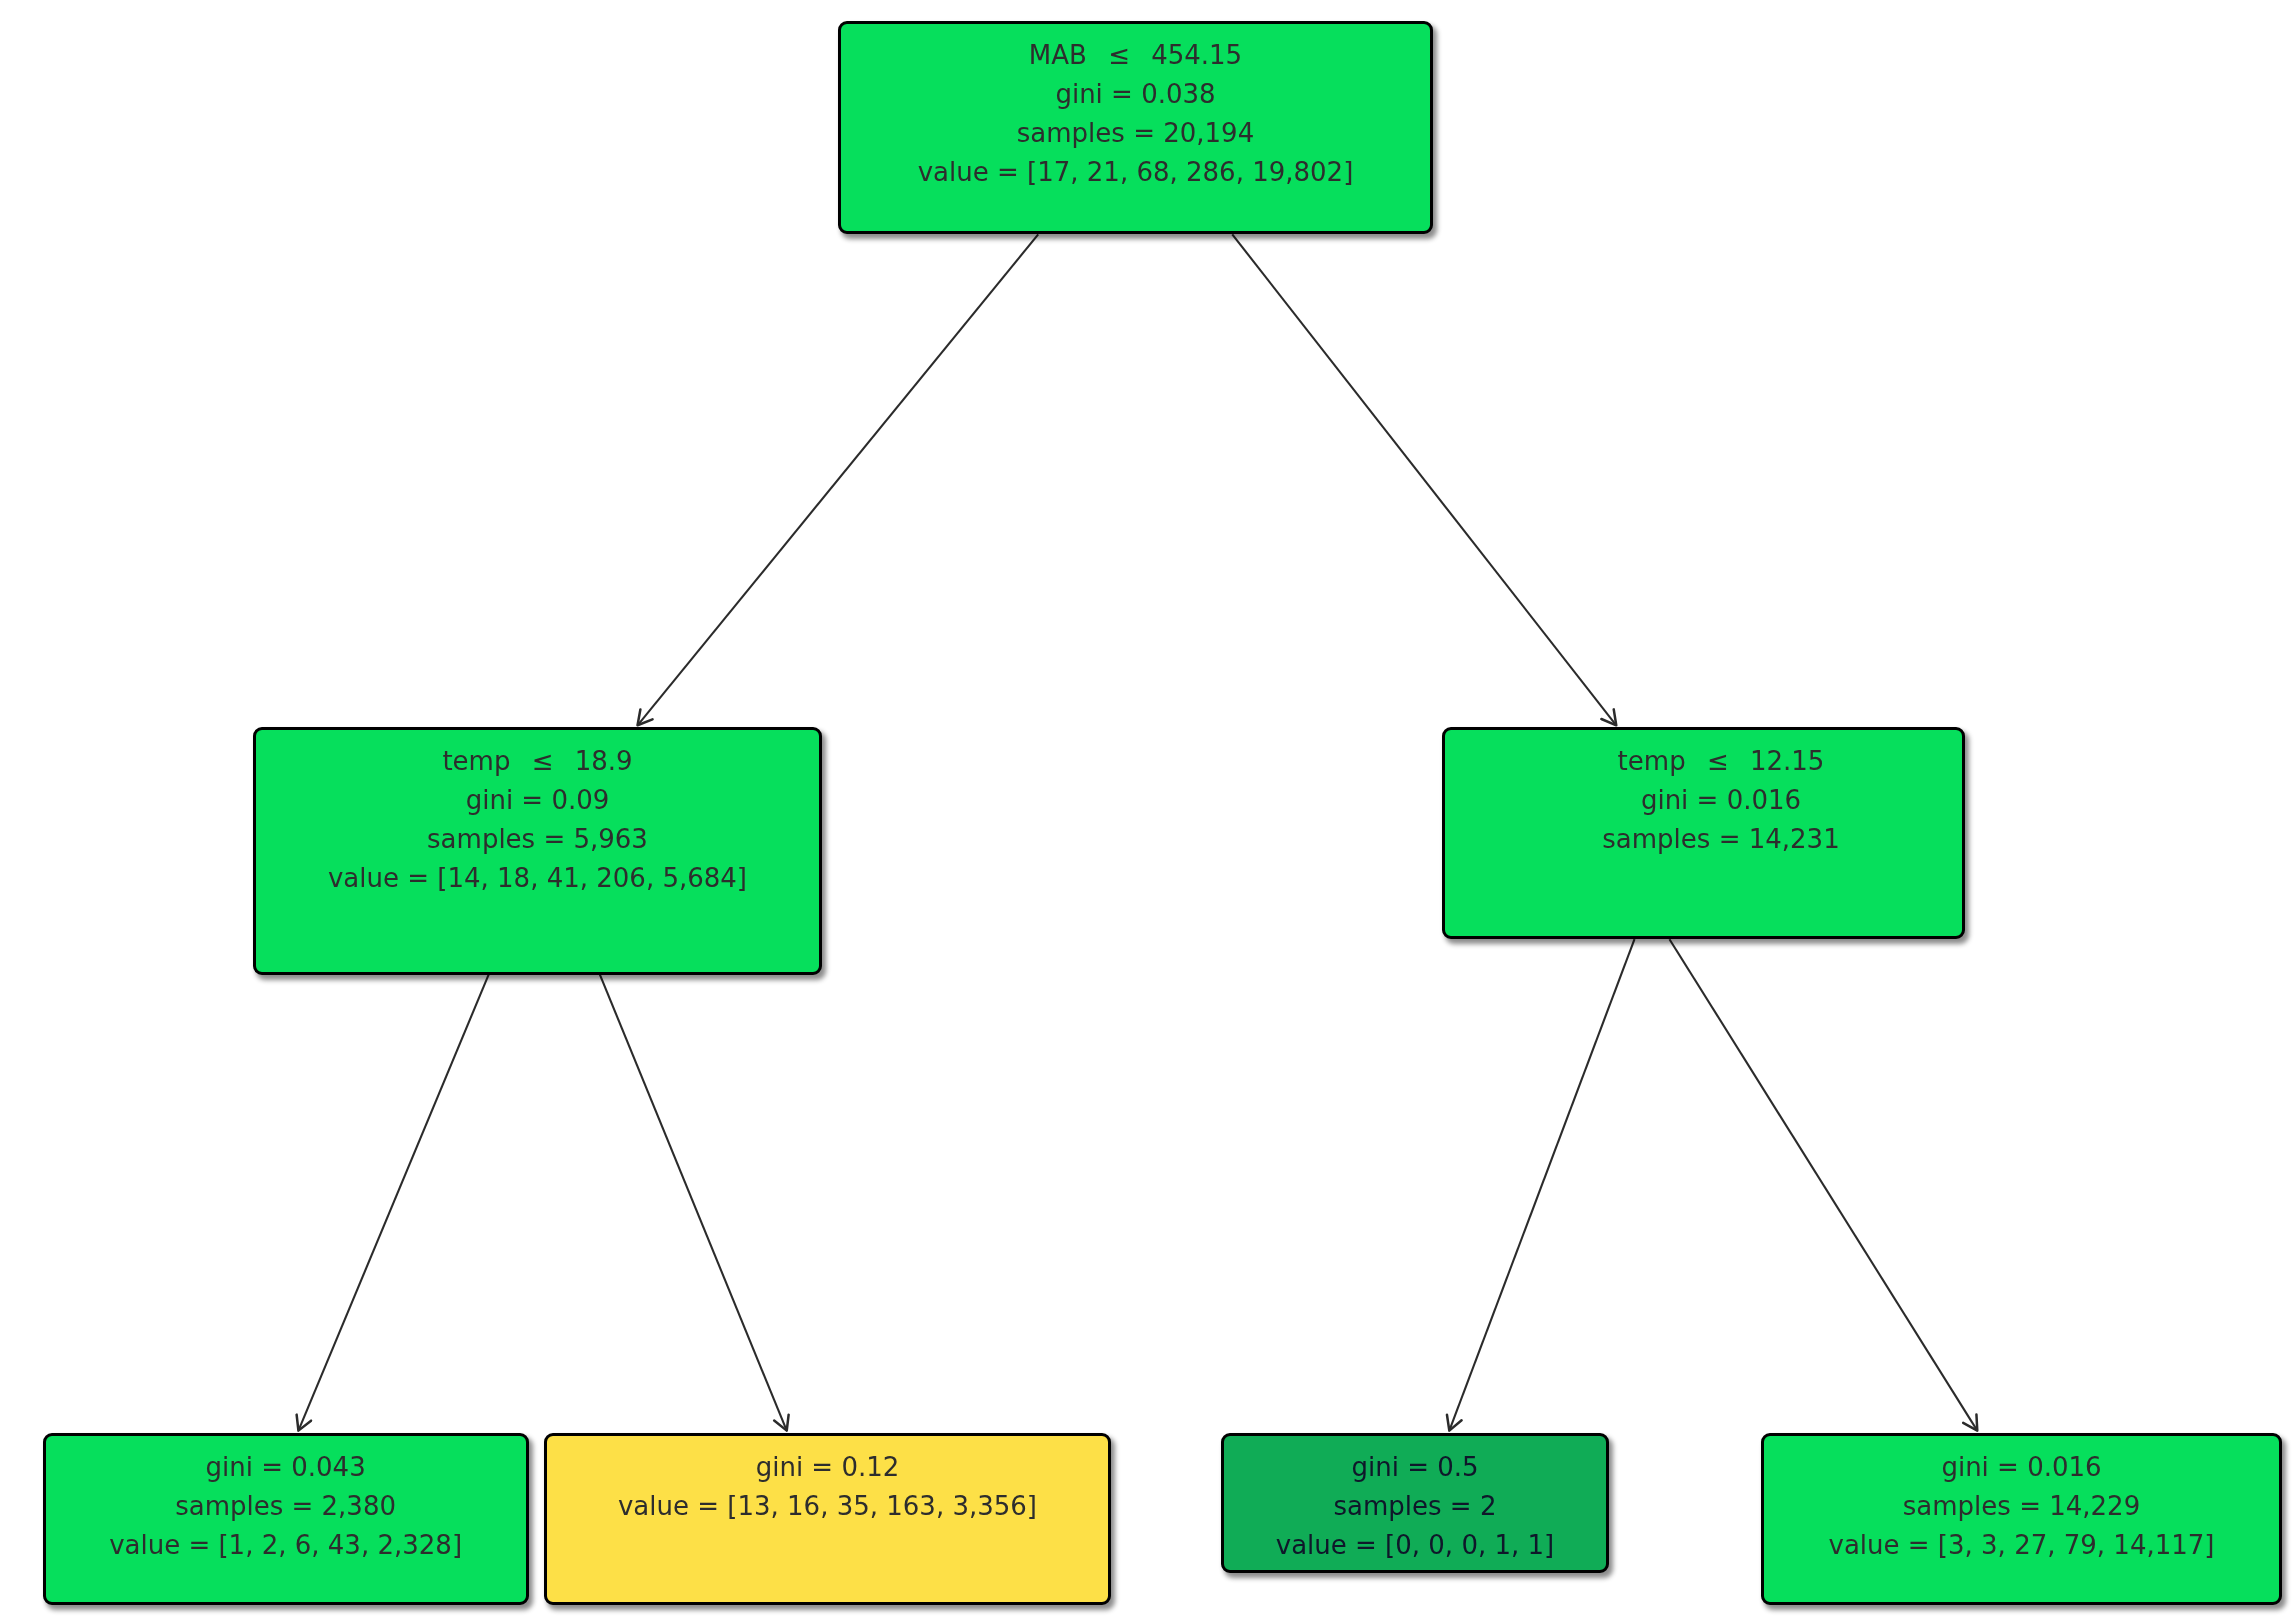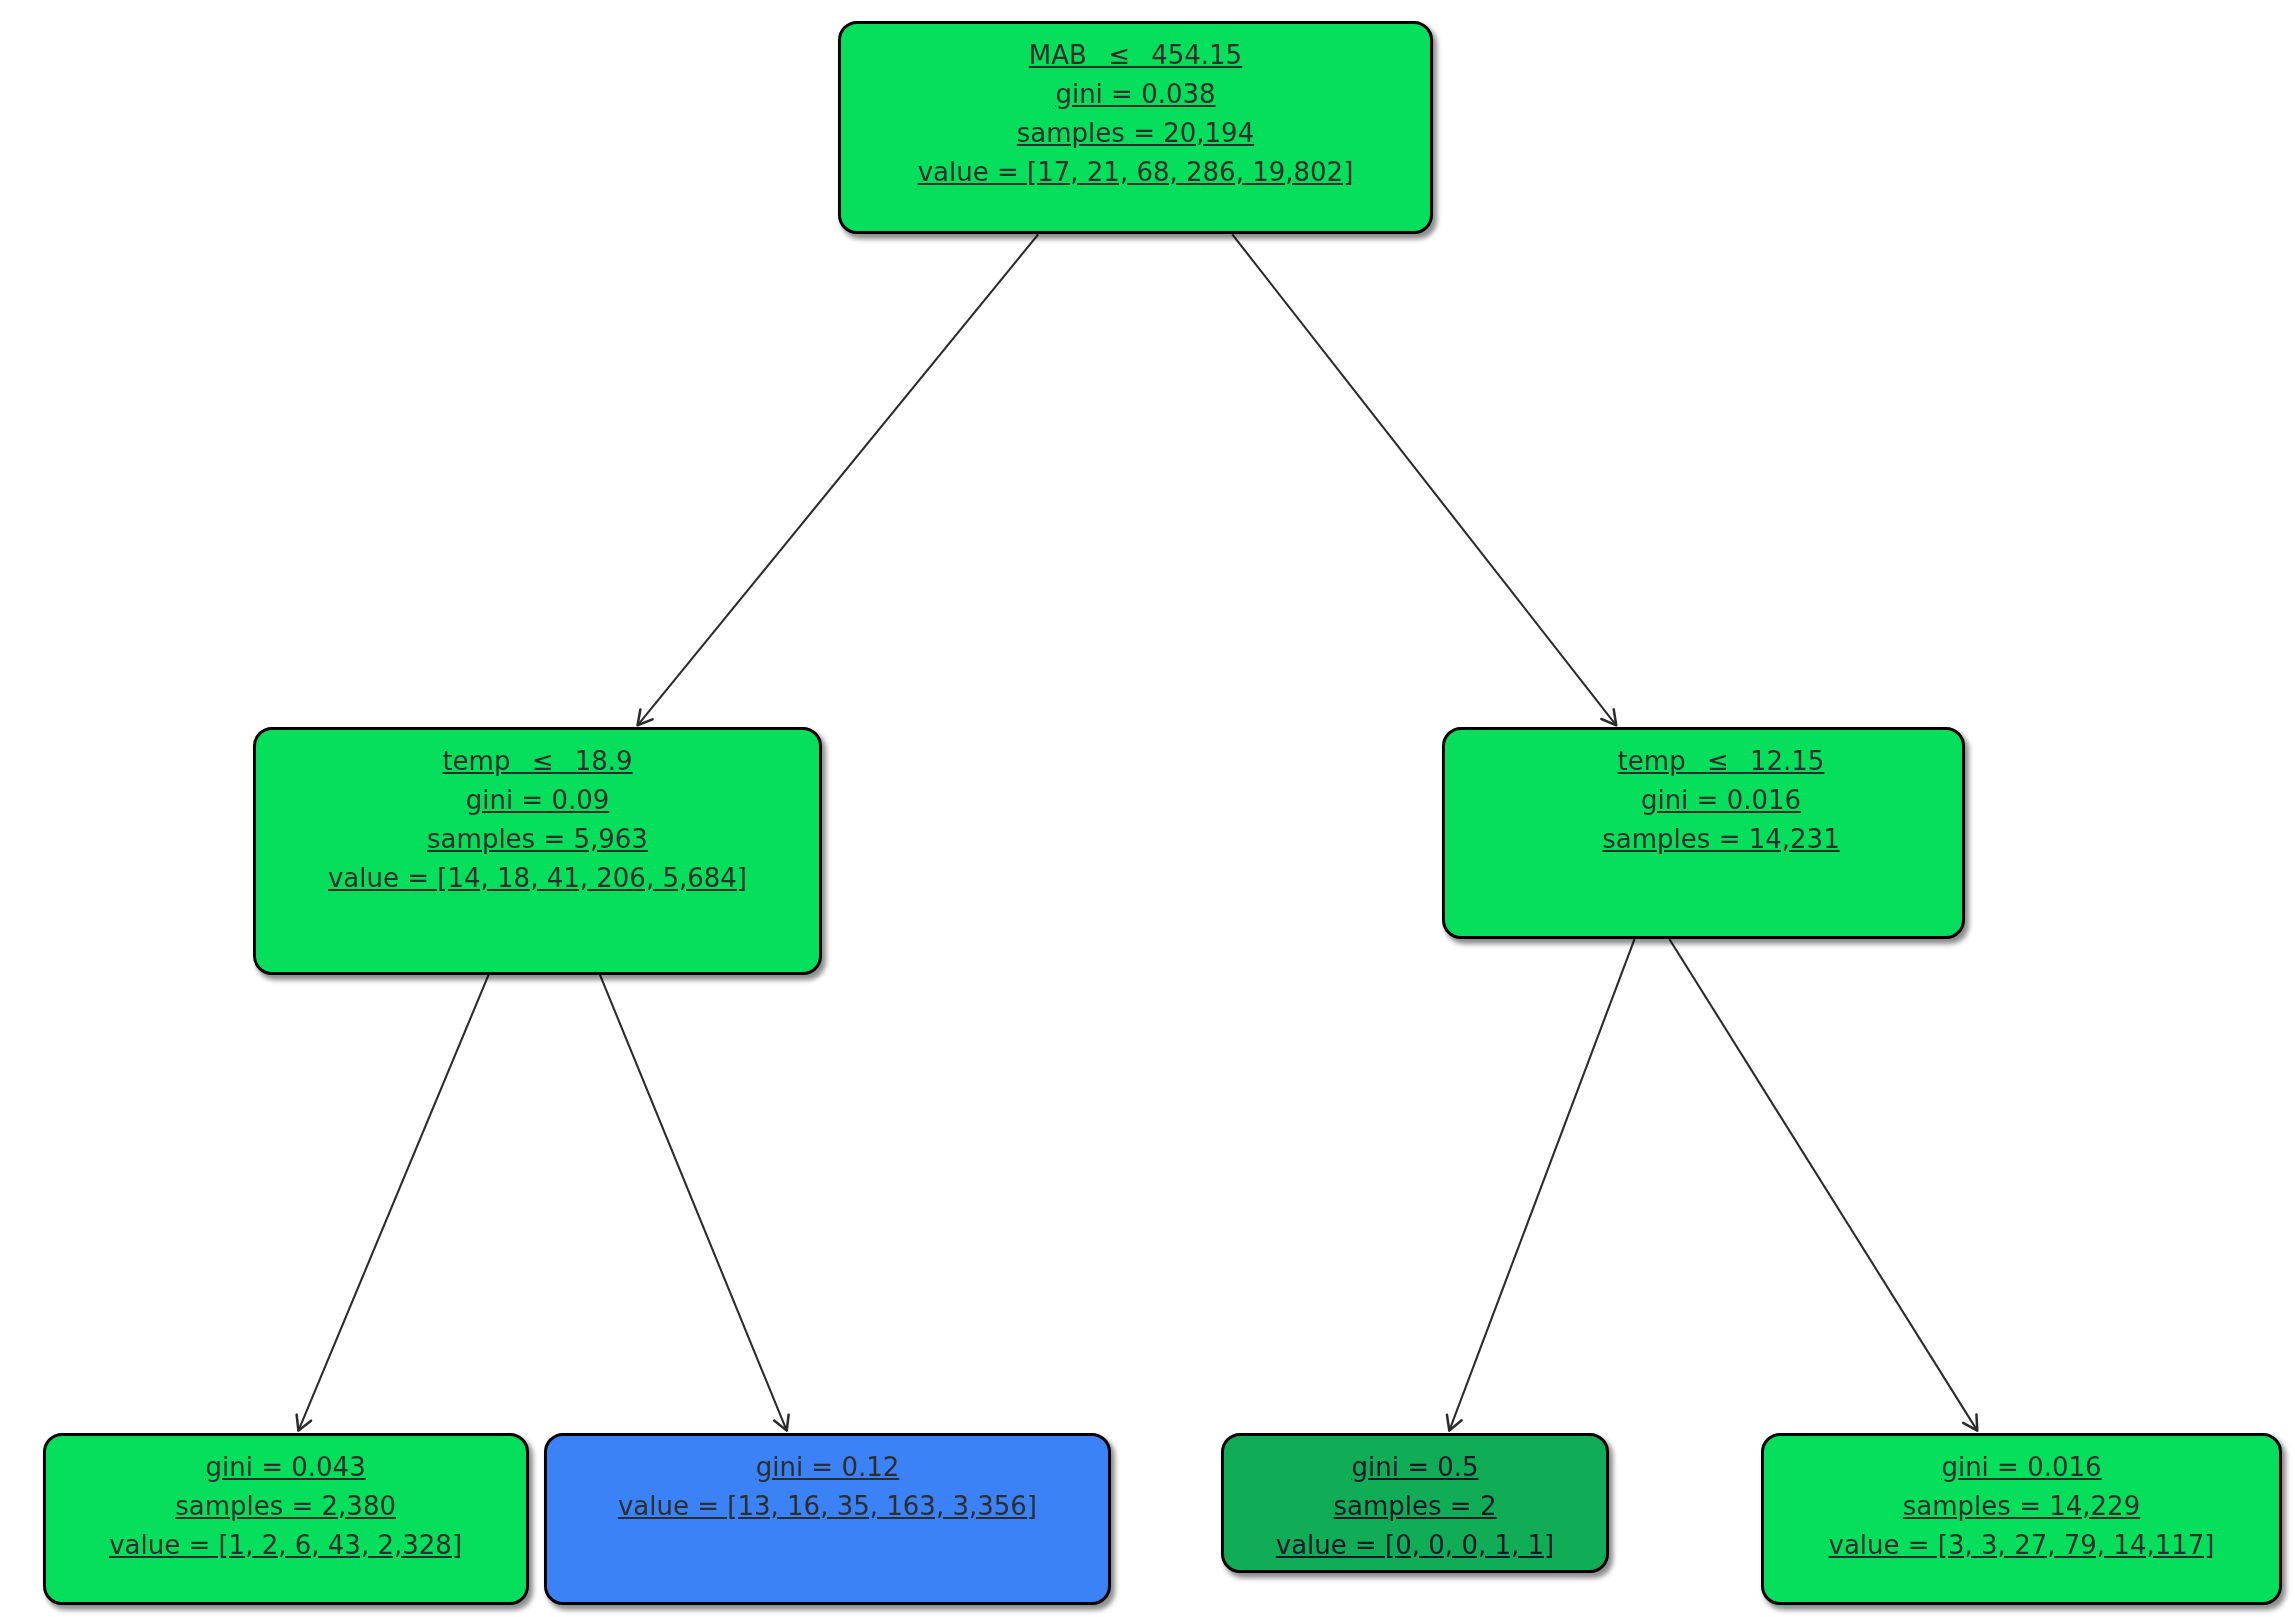--- a/index.html
+++ b/index.html
@@ -19,29 +19,28 @@
     position: absolute;
     left: 0;
     top: 0;
     width: 100%;
     height: 100%;
   }
   .node {
     position: absolute;
     box-sizing: border-box;
     border: 3.1px solid #000000;
-    border-radius: 19px;
+    border-radius: 9px;
     box-shadow: 3.1px 4.2px 5.2px rgba(0, 0, 0, 0.45);
     text-align: center;
     padding-top: 11.5px;
     color: #2d2d2d;
     font-size: 26px;
     line-height: 39px;
     white-space: nowrap;
-    text-decoration: underline;
   }
   .n-root { left: 838px; top: 21px;   width: 595px; height: 213px; }
   .n-l    { left: 253px;  top: 727px; width: 569px; height: 248px; }
   .n-r    { left: 1442px; top: 727px; width: 523px; height: 212px; }
   .n-l1   { left: 14.6px;   top: 1433px; width: 486px;  height: 172px; margin-left: 28px; }
   .n-l2   { left: 544px; top: 1433px; width: 567px; height: 172px; }
   .n-l3   { left: 1221px; top: 1433px; width: 388px;  height: 140px; color: #0f172a; }
   .n-l4   { left: 1761px; top: 1433px; width: 521px;  height: 172px; }
   .node .line { display: block; }
 </style>
@@ -85,21 +84,21 @@
     <span class="line">gini = 0.016</span>
     <span class="line">samples = 14,231</span>
   </div>
 
   <div class="node n-l1" style="background-color: rgb(6, 223, 92);">
     <span class="line">gini = 0.043</span>
     <span class="line">samples = 2,380</span>
     <span class="line">value = [1, 2, 6, 43, 2,328]</span>
   </div>
 
-  <div class="node n-l2" style="background-color: #3b82f6;">
+  <div class="node n-l2" style="background-color: #fde047;">
     <span class="line">gini = 0.12</span>
     <span class="line">value = [13, 16, 35, 163, 3,356]</span>
   </div>
 
   <div class="node n-l3" style="background-color: rgb(16, 172, 86);">
     <span class="line">gini = 0.5</span>
     <span class="line">samples = 2</span>
     <span class="line">value = [0, 0, 0, 1, 1]</span>
   </div>
 

